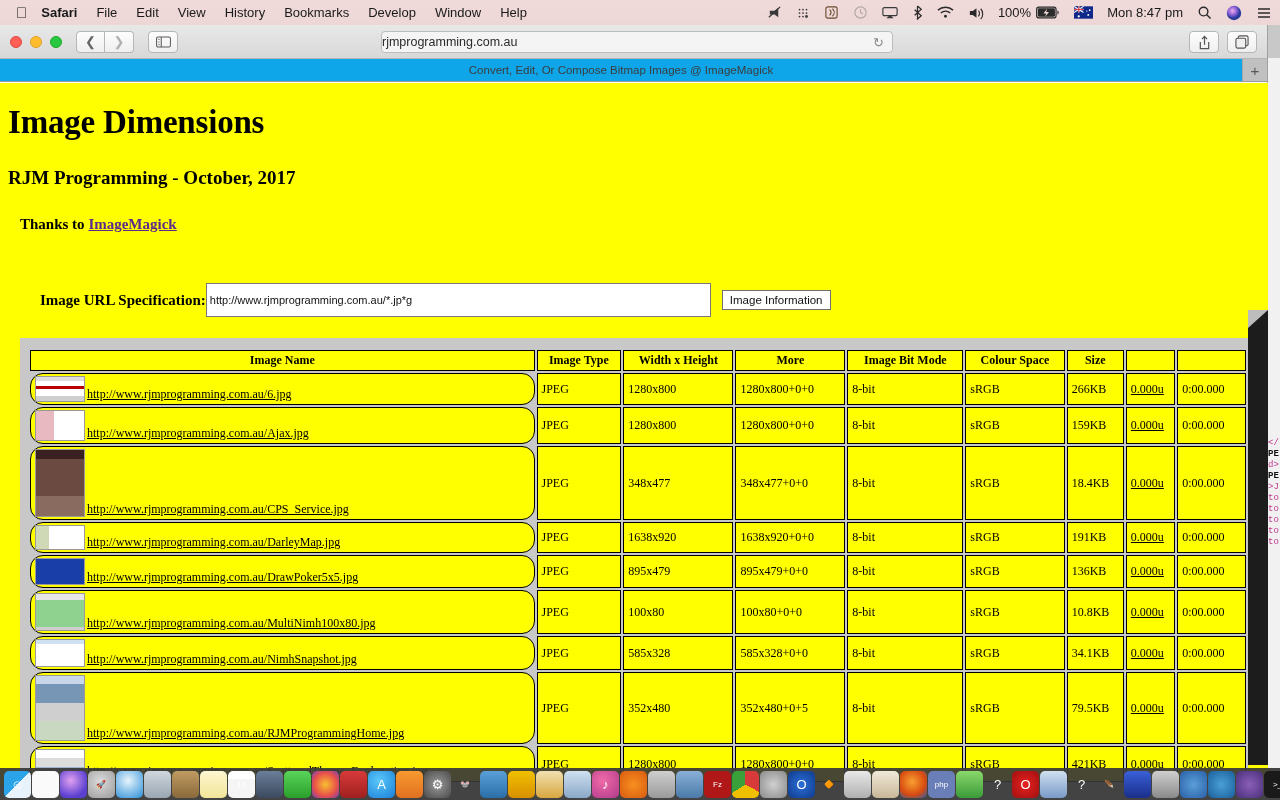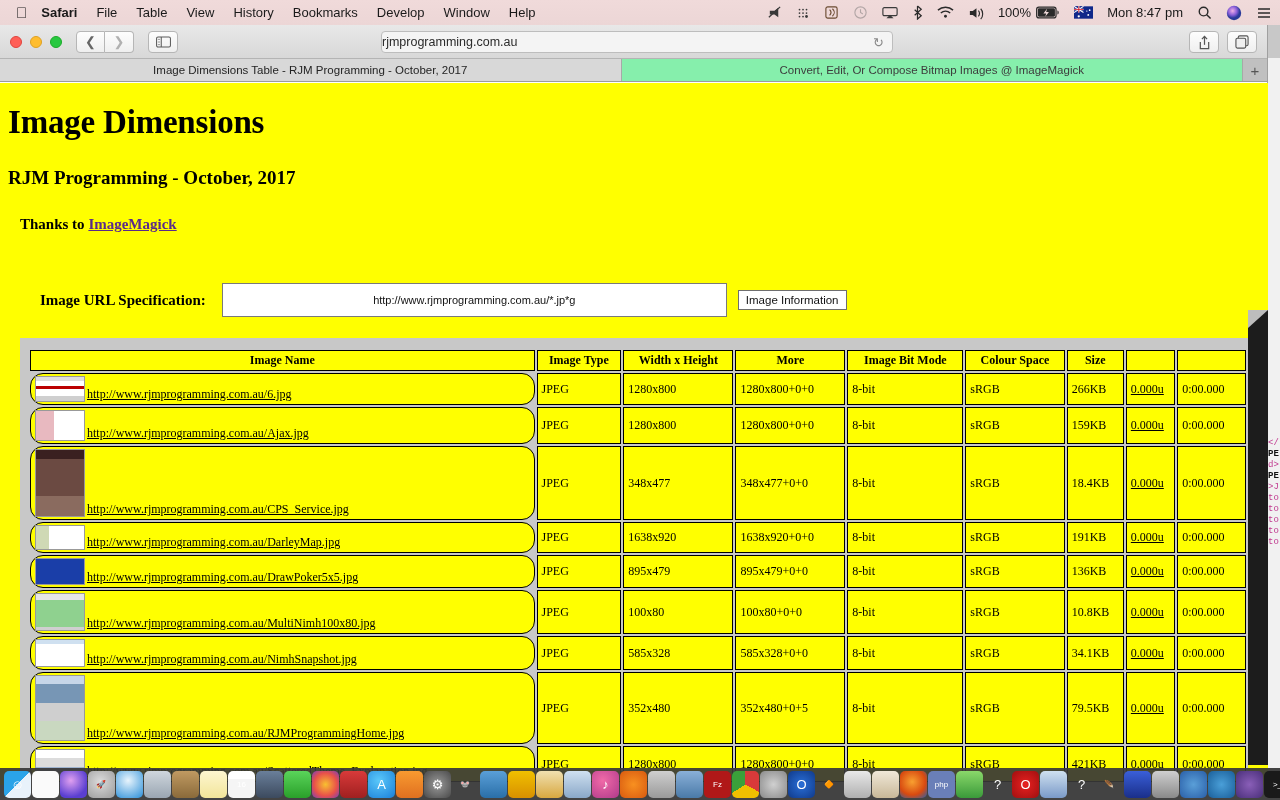--- a/index.html
+++ b/index.html
@@ -76,21 +76,21 @@
     height: 23px; background: #c4c4c4; display: flex; align-items: stretch;
     border-bottom: 1px solid #9c9c9c;
   }
   .tab {
     flex: 1; display: flex; align-items: center; justify-content: center;
     font-size: 11.5px; color: #3c3c3c;
     border-right: 1px solid #a8a8a8;
     overflow: hidden; white-space: nowrap;
   }
   .tab.active { background: #d8d8d8; color: #242424; }
-  .tab.inactive { background: #86efac; }
+  .tab.inactive { background: #0ea5e9; }
   .newtab {
     width: 24px; display: flex; align-items: center; justify-content: center;
     font-size: 15px; color: #555; background: #c0c0c0;
   }
 
   
   #page {
     position: absolute; top: 58px; left: 0; width: 1268px; height: 702px;
     background: #ffff00; overflow: hidden;
     font-family: "Liberation Serif", serif;
@@ -100,25 +100,25 @@
     letter-spacing: -0.2px;
   }
   h3.sub { margin: 26px 0 0 8px; font-size: 19px; font-weight: bold; color: #000; }
   h4.thanks { margin: 27px 0 0 20px; font-size: 15px; font-weight: bold; color: #000; }
   h4.thanks a { color: #5a2a8a; text-decoration: underline; }
 
   .formrow {
     margin: 50px 0 0 40px; display: flex; align-items: center;
     font-size: 15px; font-weight: bold; color: #000;
   }
-  .formrow label { margin-right: 16px; }
+  .formrow label { margin-right: 0; }
   .formrow input[type=text] {
     width: 505px; height: 19px; border: 1px solid #7a7a7a;
     background: #fff; font-family: "Liberation Sans", sans-serif;
-    font-size: 11px; padding: 16px 3px; color: #111; text-align: center;
+    font-size: 11px; padding: 16px 3px; color: #111;
   }
   .formrow button {
     margin-left: 11px; height: 20px; padding: 0 7px;
     background: #fff; border: 1px solid #6f6f6f;
     font-family: "Liberation Sans", sans-serif; font-size: 11.5px; color: #111;
   }
 
   
   #results {
     position: absolute; top: 255px; left: 20px; width: 1228px; height: 447px;
@@ -204,21 +204,21 @@
   }
   .docksep { width: 1px; height: 24px; background: rgba(255,255,255,.28); margin: 0 4px; }
 </style>
 </head>
 <body>
 
 <div id="menubar">
   <span class="apple glyph"></span>
   <span class="mi bold">Safari</span>
   <span class="mi">File</span>
-  <span class="mi">Table</span>
+  <span class="mi">Edit</span>
   <span class="mi">View</span>
   <span class="mi">History</span>
   <span class="mi">Bookmarks</span>
   <span class="mi">Develop</span>
   <span class="mi">Window</span>
   <span class="mi">Help</span>
   <span class="spacer"></span>
 
   <span class="ri glyph">
     <svg width="15" height="15" viewBox="0 0 16 16">
@@ -384,21 +384,20 @@
       <span class="tbbtn">
         <svg width="14" height="14" viewBox="0 0 15 15">
             <rect x="3.5" y="1" width="10.5" height="10.5" rx="1.6" fill="none" stroke="#555" stroke-width="1.2"></rect>
             <rect x="1" y="3.5" width="10.5" height="10.5" rx="1.6" fill="#efefef" stroke="#555" stroke-width="1.2"></rect>
           </svg>
       </span>
     </div>
   </div>
 
   <div id="tabbar">
-    <div class="tab active">Image Dimensions Table - RJM Programming - October, 2017</div>
     <div class="tab inactive">Convert, Edit, Or Compose Bitmap Images @ ImageMagick</div>
     <div class="newtab glyph">+</div>
   </div>
 
   <div id="page">
     <h1 id="pagetitle">Image Dimensions</h1>
     <h3 class="sub">RJM Programming - October, 2017</h3>
     <h4 class="thanks">
       <span>Thanks to </span><a href="#">ImageMagick</a>
     </h4>

